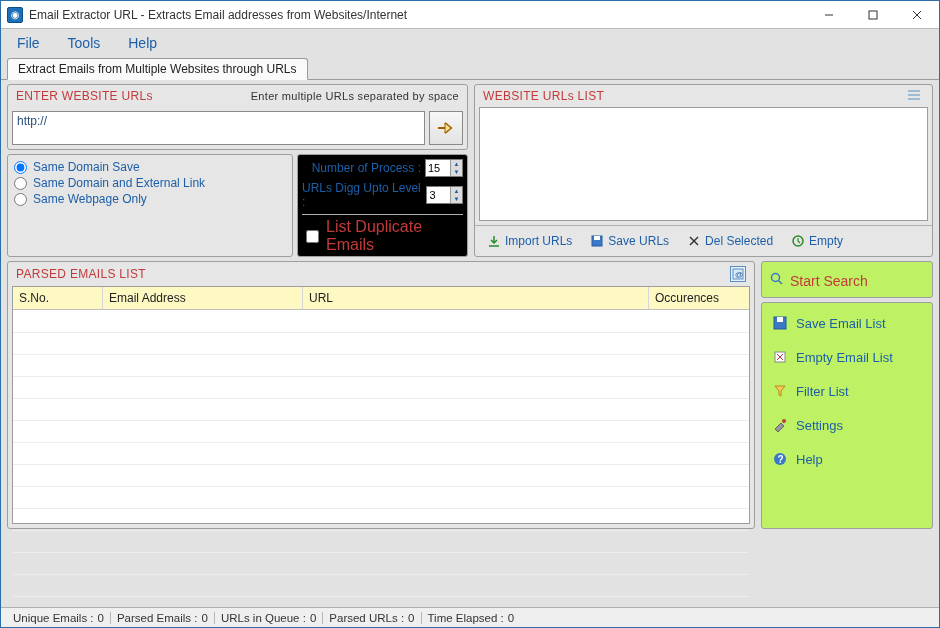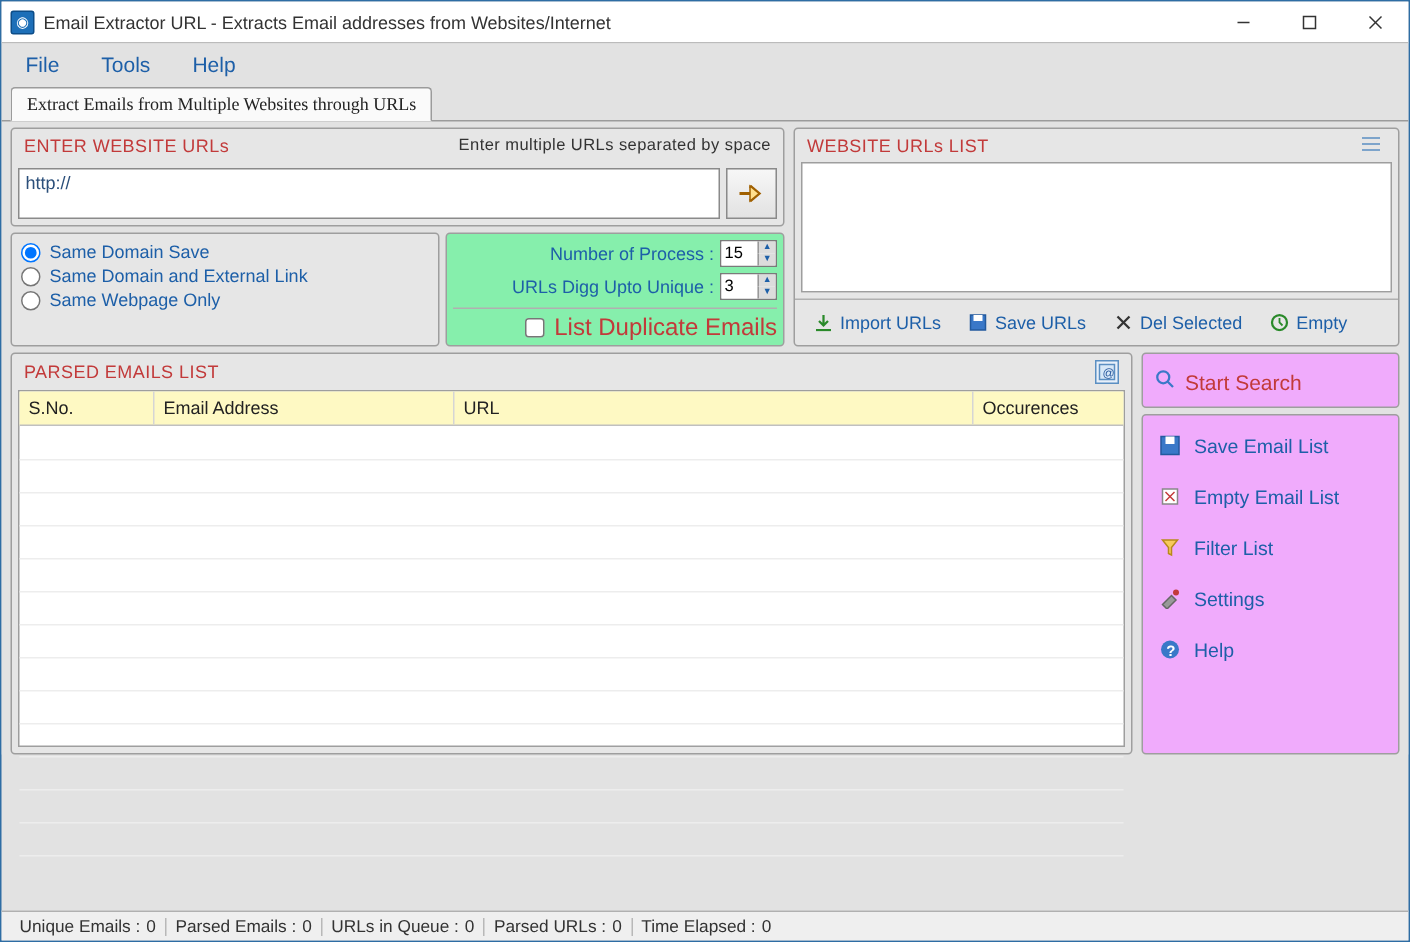--- a/index.html
+++ b/index.html
@@ -64,21 +64,20 @@
     display: inline-block;
     background: #fafafa;
     border: 1px solid #9b9b9b;
     border-bottom: 1px solid #fafafa;
     border-radius: 3px 3px 0 0;
     padding: 3px 10px;
     font-size: 12px;
     color: #222;
     position: relative;
     top: 1px;
-    font-family: Liberation Serif, serif;
   }
   .content {
     border-top: 1px solid #9b9b9b;
     background: #e2e2e2;
     padding: 4px 6px 0 6px;
   }
   .panel-hd {
     display: flex;
     align-items: center;
     padding: 4px 8px 4px 8px;
@@ -90,21 +89,21 @@
     margin-left: auto;
     color: #333;
     font-size: 11px;
   }
 
   .top-row {
     display: flex;
     gap: 6px;
     margin-bottom: 4px;
   }
-  .top-left { width: 516px; display: flex; flex-direction: column; }
+  .top-left { width: 461px; display: flex; flex-direction: column; }
   .top-right { flex: 1; display: flex; flex-direction: column; }
 
   .url-entry {
     border: 1px solid #9e9e9e;
     background: #e6e6e6;
     border-radius: 3px;
   }
   .url-body {
     padding: 4px 4px 4px 4px;
     display: flex;
@@ -138,21 +137,21 @@
     width: 286px;
     border: 1px solid #9e9e9e;
     border-radius: 3px;
     background: #e6e6e6;
     padding: 4px 6px;
   }
   .opts-right {
     flex: 1;
     border: 1px solid #9e9e9e;
     border-radius: 3px;
-    background: #86efac;
+    background: #000000;
     padding: 2px 4px 2px 4px;
     display: flex;
     flex-direction: column;
     justify-content: flex-start;
   }
   .radio-row {
     display: flex; align-items: center;
     gap: 6px;
     color: #1d5fa8;
     font-size: 12px;
@@ -260,21 +259,21 @@
     position: absolute; left: 0; right: 0; height: 1px; background: #ededed;
   }
 
   .side-actions {
     width: 172px;
     display: flex; flex-direction: column; gap: 4px;
   }
   .side-panel {
     border: 1px solid #9e9e9e;
     border-radius: 3px;
-    background: #f0abfc;
+    background: #bef264;
     padding: 6px 6px;
   }
   .side-title {
     display: flex; align-items: center; gap: 6px;
     color: #c23a3a;
     font-size: 14px;
     padding: 4px 0 2px 2px;
   }
   .side-list {
     display: flex; flex-direction: column; gap: 6px;
@@ -384,21 +383,21 @@
             <span>Number of Process :</span>
             <div class="spin">
               <input value="15" style="">
               <div class="spinbtns">
                   <span>▲</span>
                   <span>▼</span>
                 </div>
             </div>
           </div>
           <div class="num-row">
-            <span>URLs Digg Upto Unique :</span>
+            <span>URLs Digg Upto Level :</span>
             <div class="spin">
               <input value="3" style="">
               <div class="spinbtns">
                   <span>▲</span>
                   <span>▼</span>
                 </div>
             </div>
           </div>
           <div class="dup-row">
             <input type="checkbox" style="">

